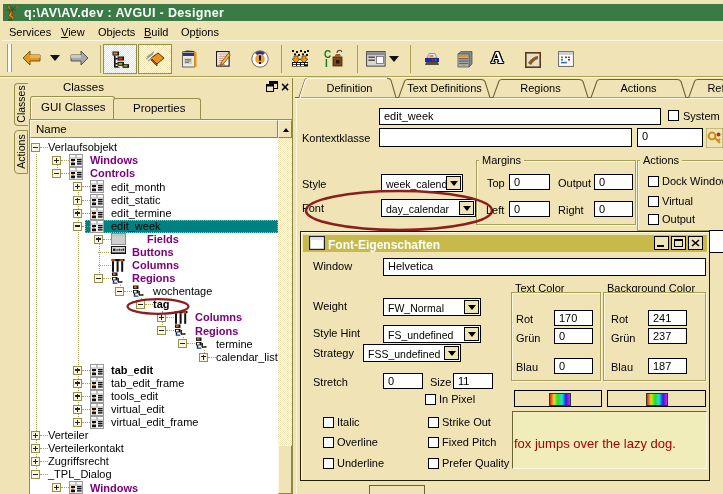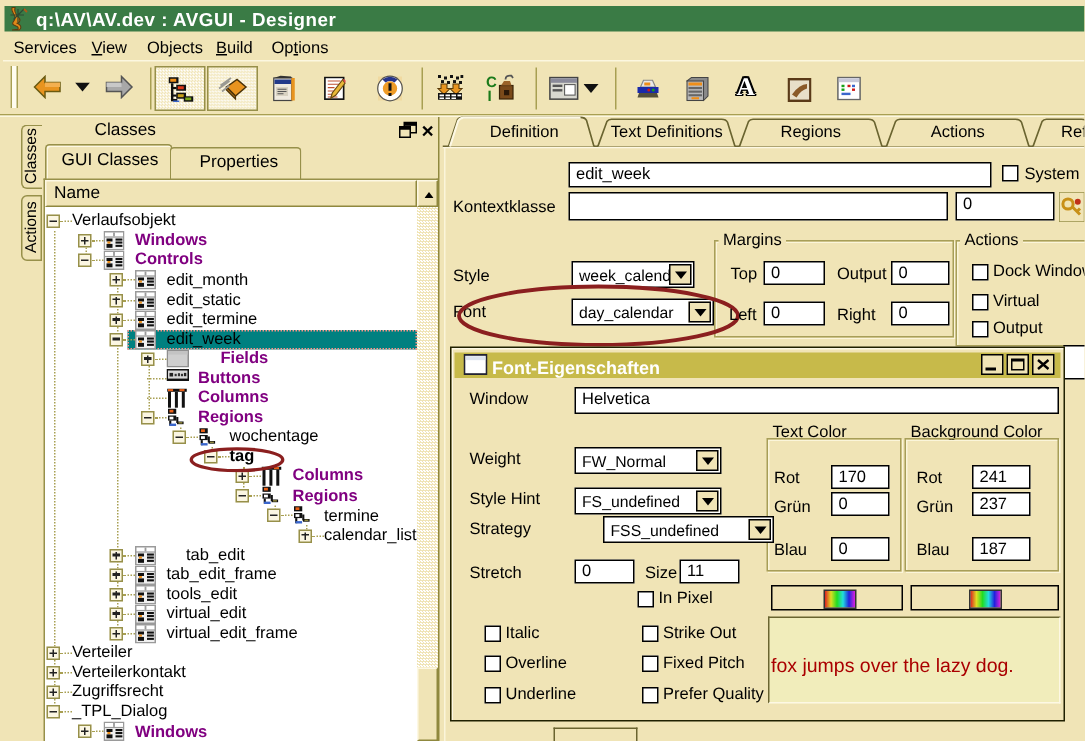--- a/index.html
+++ b/index.html
@@ -458,21 +458,21 @@
 <rect x="1" y="1" width="12" height="2.6" fill="#ffffff"></rect>
 <rect x="6.4" y="1" width="1.2" height="2.6" fill="#9a9a9a"></rect>
 <rect x="1" y="4.4" width="12" height="7.6" fill="#f0f0f0"></rect>
 <rect x="2" y="5" width="4" height="2" fill="#111"></rect>
 <rect x="2.6" y="7" width="2" height="1.4" fill="#f09018"></rect>
 <rect x="2" y="8.6" width="4" height="2.6" fill="#111"></rect>
 <rect x="8" y="5" width="4.6" height="1.4" fill="#111"></rect>
 <rect x="8" y="7" width="4.6" height="1.4" fill="#111"></rect>
 <rect x="8" y="9.2" width="4.6" height="1.4" fill="#111"></rect>
 </svg>
-<div class="trow" style="left:124px;top:363.7px;color:#000;font-weight:normal">tab_edit</div>
+<div class="trow" style="left:111px;top:363.7px;color:#000;font-weight:bold">tab_edit</div>
 <div class="hdot" style="left:82px;top:382.7px;width:8px"></div>
 <div class="ebox plus" style="left:73px;top:378.7px">
     <i></i>
     <b></b>
   </div>
 <svg class="abs" style="left:90px;top:376.7px" width="14" height="13">
 <rect x="0" y="0" width="14" height="13" fill="#9a9a9a"></rect>
 <rect x="1" y="1" width="12" height="2.6" fill="#ffffff"></rect>
 <rect x="6.4" y="1" width="1.2" height="2.6" fill="#9a9a9a"></rect>
 <rect x="1" y="4.4" width="12" height="7.6" fill="#f0f0f0"></rect>
@@ -668,21 +668,21 @@
 <div class="combo" style="left:383px;top:298px;width:98px;height:18px">
     <span class="txt">FW_Normal</span>
     <span class="btn"></span>
   </div>
 <div class="lbl" style="left:313px;top:327px">Style Hint</div>
 <div class="combo" style="left:383px;top:325px;width:98px;height:18px">
     <span class="txt">FS_undefined</span>
     <span class="btn"></span>
   </div>
 <div class="lbl" style="left:313px;top:347px">Strategy</div>
-<div class="combo" style="left:402px;top:344px;width:114px;height:18px">
+<div class="combo" style="left:363px;top:344px;width:98px;height:18px">
     <span class="txt">FSS_undefined</span>
     <span class="btn"></span>
   </div>
 <div class="lbl" style="left:516px;top:313px">Rot</div>
 <div class="inp" style="left:554px;top:310px;width:39px;height:16px">170</div>
 <div class="lbl" style="left:611px;top:313px">Rot</div>
 <div class="inp" style="left:648px;top:310px;width:39px;height:16px">241</div>
 <div class="lbl" style="left:516px;top:332px">Grün</div>
 <div class="inp" style="left:554px;top:328px;width:39px;height:16px">0</div>
 <div class="lbl" style="left:611px;top:332px">Grün</div>

